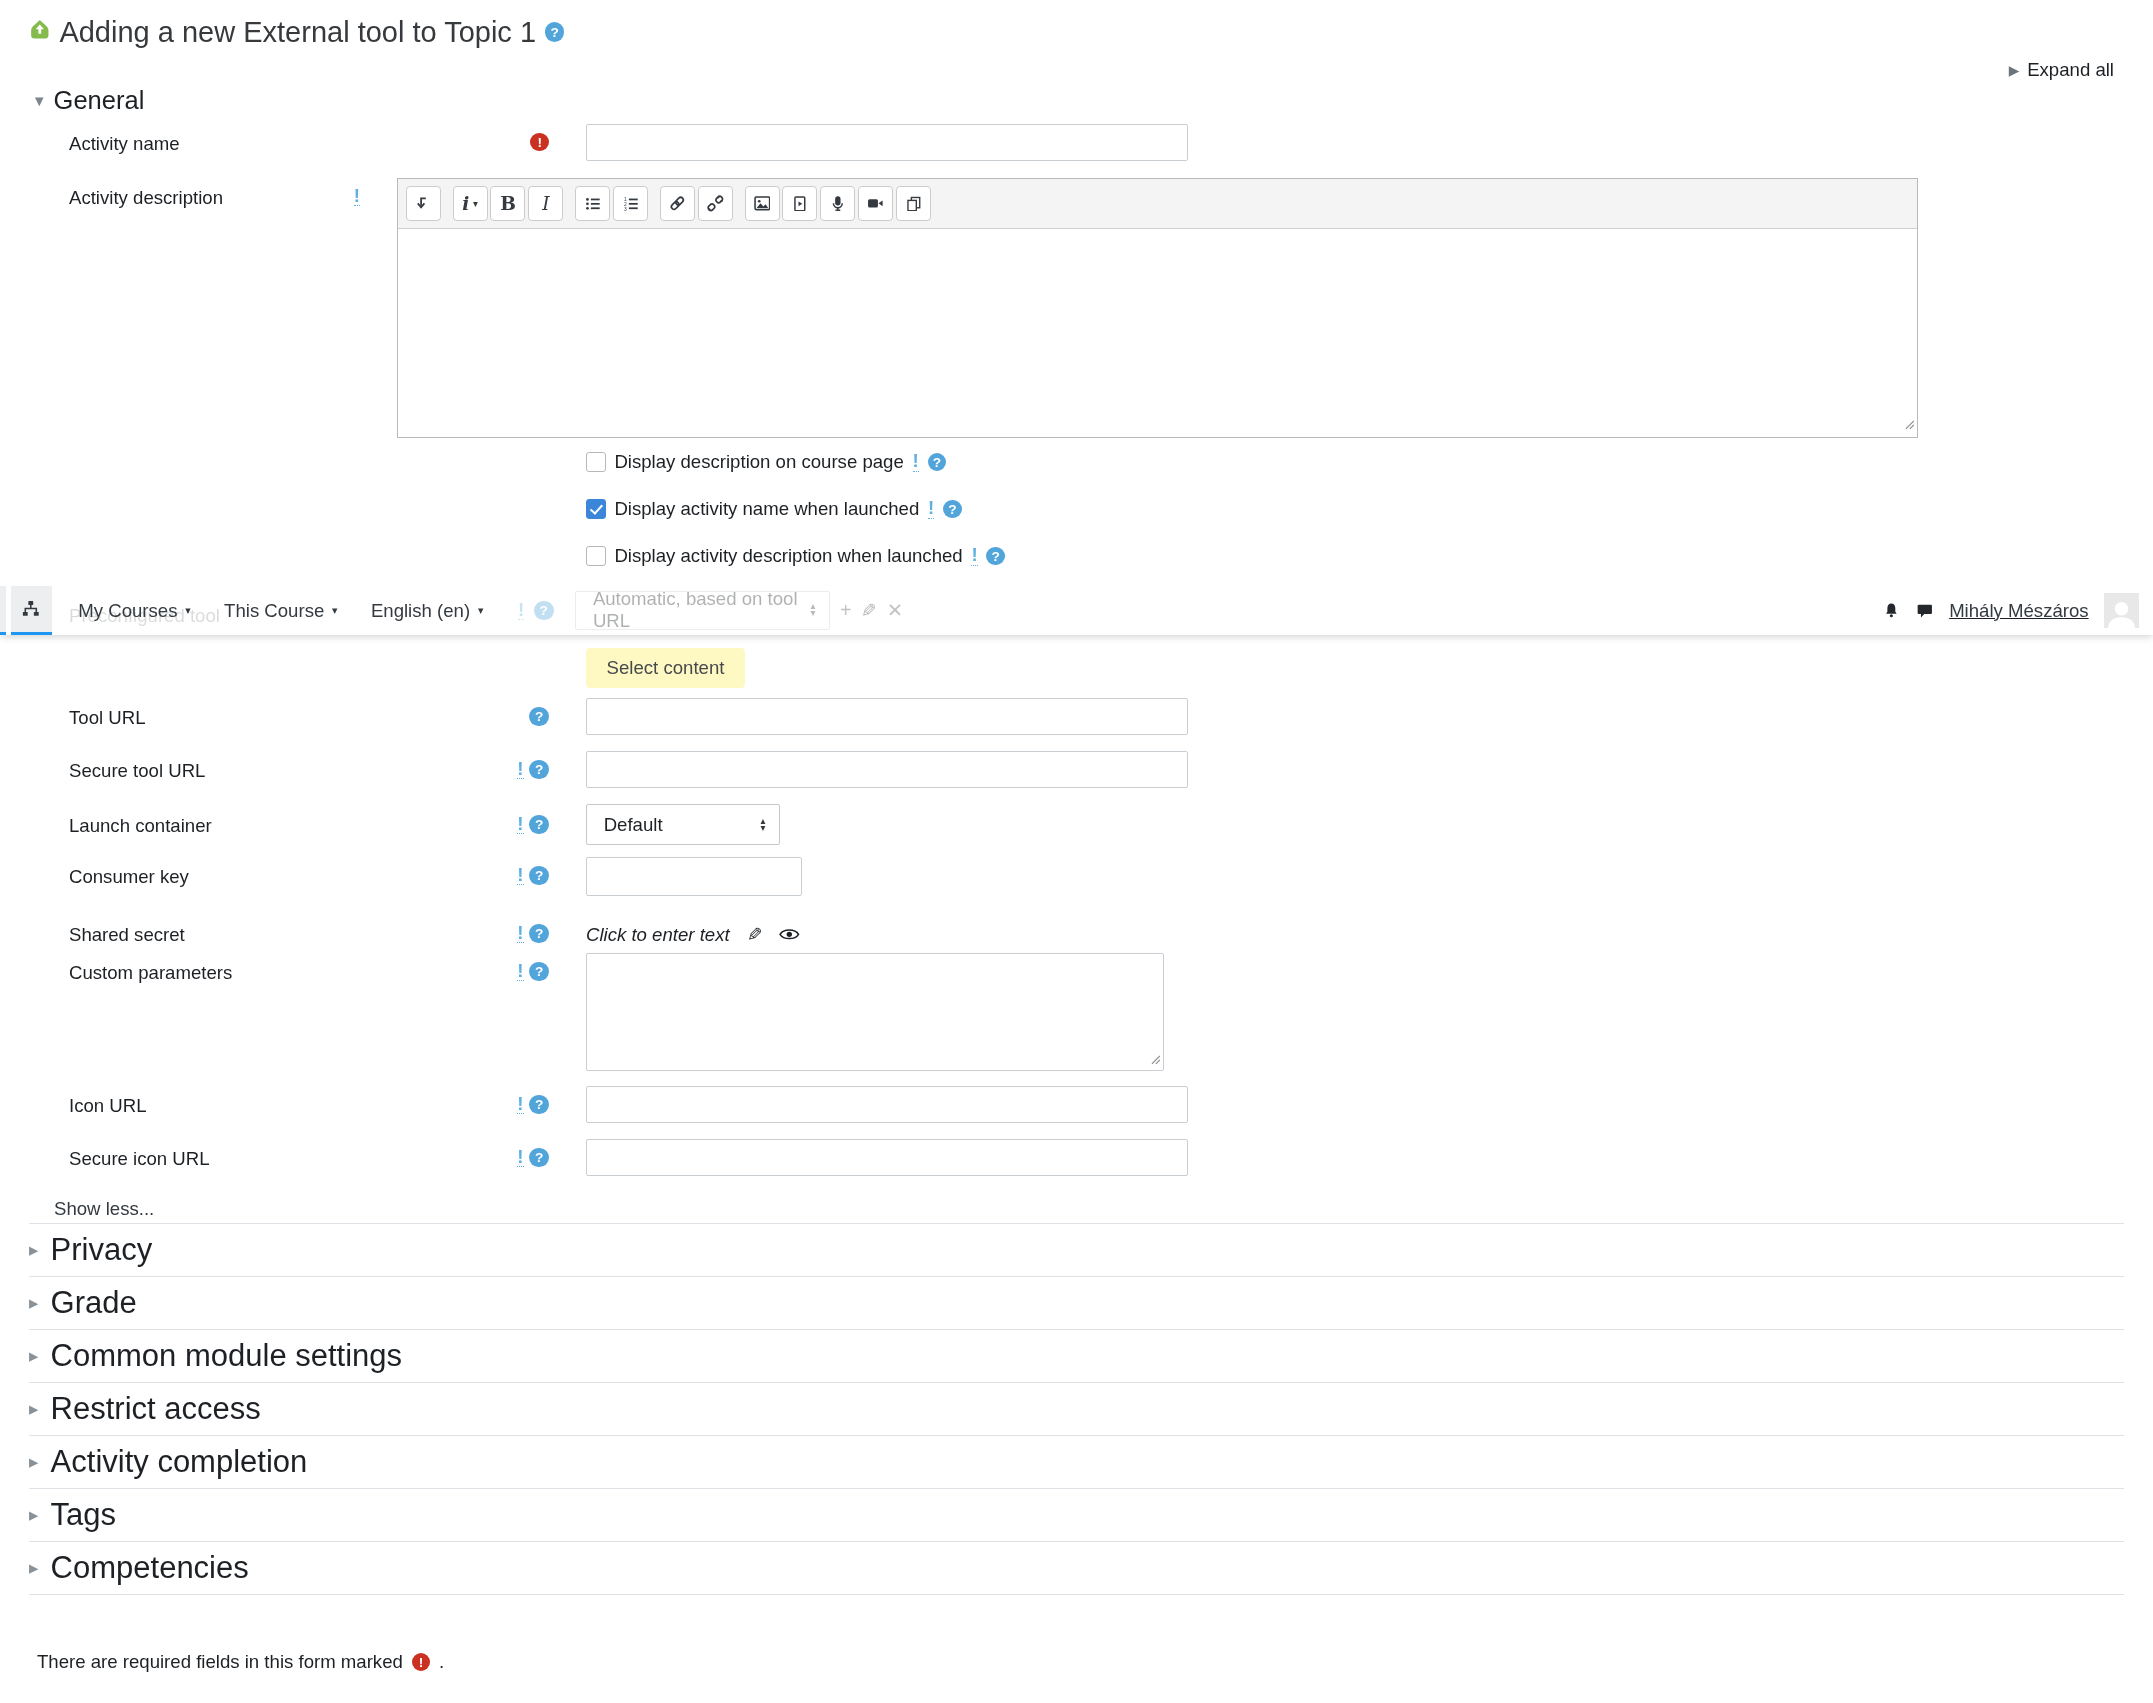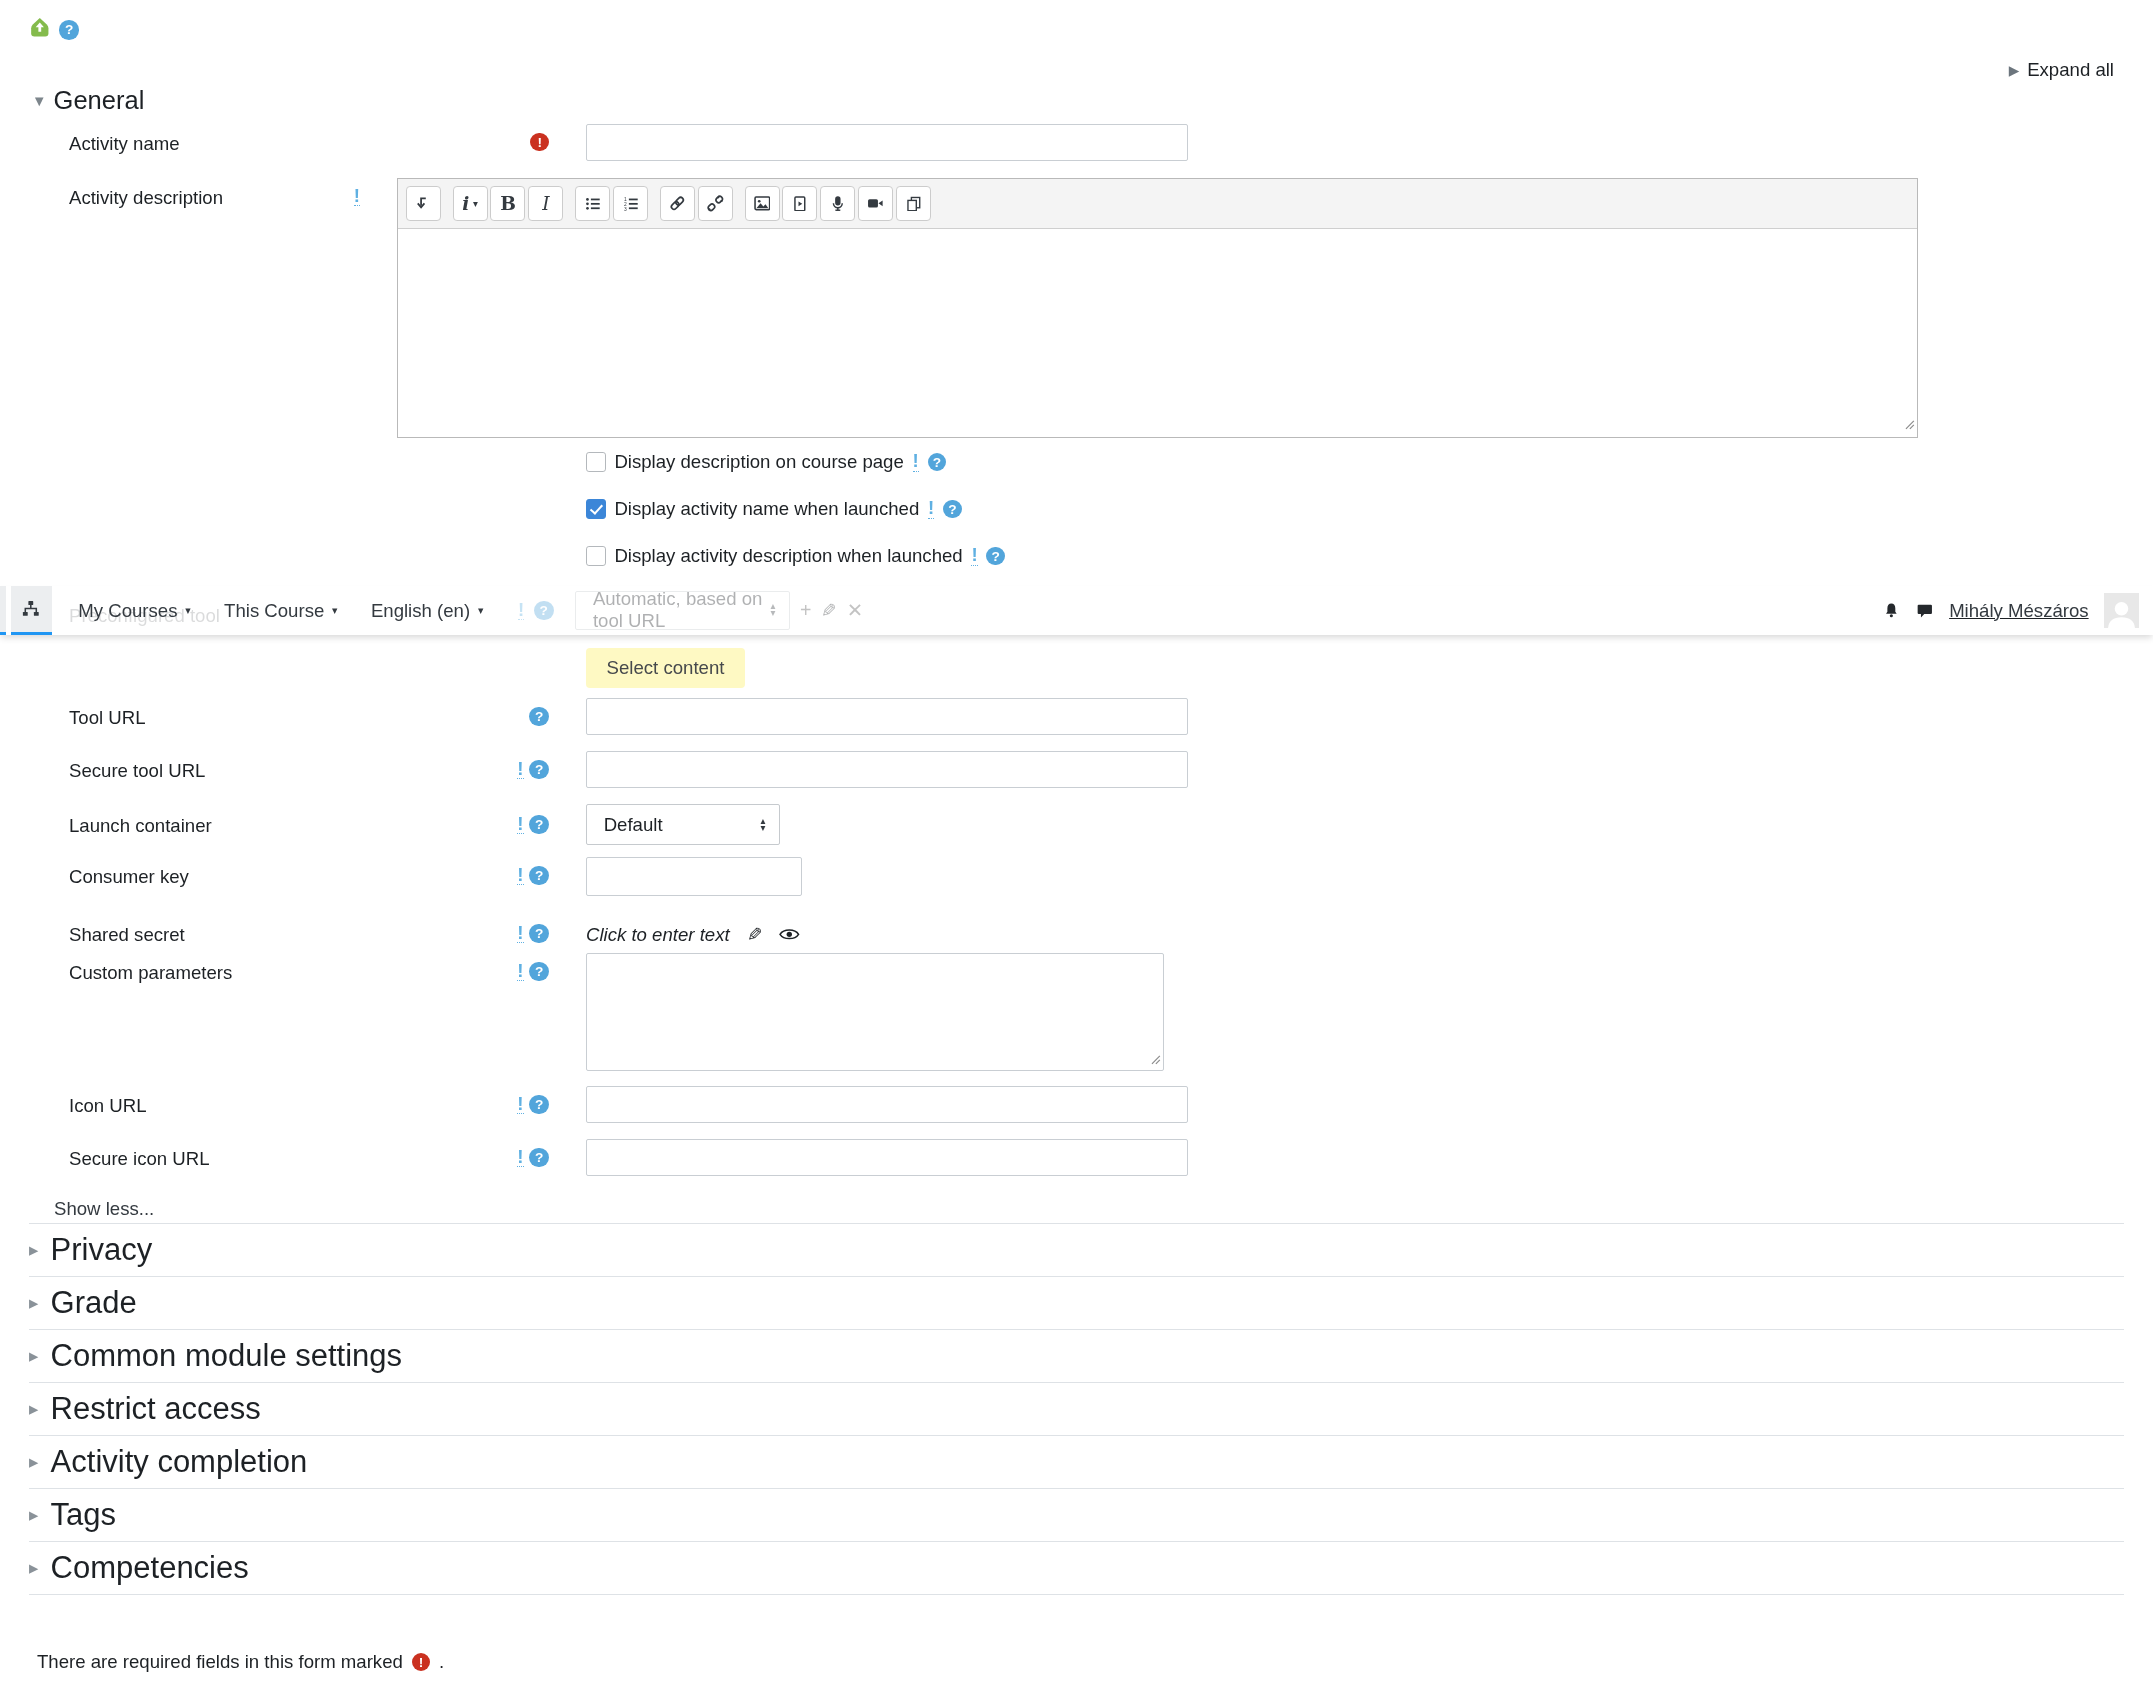--- a/index.html
+++ b/index.html
@@ -60,21 +60,21 @@
   .nav-homebtn{width:41px;background:#eceef0;border-bottom:3.9px solid #2096f3;display:flex;align-items:center;
                justify-content:center;color:#343a40;cursor:pointer;}
   .nav-item{display:flex;align-items:center;gap:7.8px;padding:0 16.7px;color:#343a40;cursor:pointer;}
   .nav-caret{font-size:10.8px;color:#343a40;}
   .nav-right{position:absolute;right:13.7px;top:0;height:49px;display:flex;align-items:center;gap:15.7px;z-index:3;text-decoration:underline;}
   .nav-icon{color:#24282c;display:flex;align-items:center;cursor:pointer;}
   .user-name{color:#343a40;cursor:pointer;}
   .avatar{width:35px;height:35px;background:#e8e8e8;display:flex;align-items:flex-end;justify-content:center;
           overflow:hidden;cursor:pointer;}
   .faded-ctrl{position:absolute;top:4.9px;left:518px;display:flex;align-items:center;gap:9.8px;opacity:0.35;z-index:3;}
-  .fake-select{box-sizing:border-box;width:215px;height:39px;border:1px solid #c6cace;border-radius:2px;background:#fff;
+  .fake-select{box-sizing:border-box;width:255px;height:39px;border:1px solid #c6cace;border-radius:2px;background:#fff;
                display:flex;align-items:center;justify-content:space-between;padding:0 13.7px 0 16.7px;color:#1d2125;cursor:pointer;}
   .updown{display:flex;flex-direction:column;line-height:6.9px;font-size:9.8px;color:#343a40;}
   .mini-act{color:#555;font-size:19.6px;line-height:19.6px;}
   .btn-gray{border:none;background:#fef9c3;color:#46494c;font:inherit;padding:8.8px 20.6px;border-radius:3.9px;cursor:pointer;}
   .select-content-wrap{position:absolute;top:62px;left:586px;z-index:1;}
 
   
   .secret-row{display:flex;align-items:center;gap:17px;padding-top:8.8px;}
   .secret-link{font-style:italic;color:#1d2125;cursor:pointer;}
   .pencil{display:inline-block;transform:scaleX(-1);font-size:18.6px;color:#1d2125;}
@@ -103,20 +103,21 @@
 
 <div class="page">
 
   <div class="title-row">
     <span>
       <svg width="21.6" height="23.5" viewBox="0 0 20 20">
           <path d="M10 1 L16.5 7 Q18 8.5 18 10.5 L18 15 Q18 18 15 18 L5 18 Q2 18 2 15 L2 10.5 Q2 8.5 3.5 7 Z" fill="#84bb4c"></path>
           <path d="M10 5.2 L13.8 9.6 H11.3 V13.8 H8.7 V9.6 H6.2 Z" fill="#fff"></path>
         </svg>
     </span>
+    <h1 class="page-title">Adding a new External tool to Topic 1</h1>
     <span class="help-circle">?</span>
   </div>
 
   <div class="expand-all">
     <span class="tri-right">▶</span>
     <span>Expand all</span>
   </div>
 
   <div class="section-hdr" style="top:86px;">
     <span class="tri-down">▼</span>

